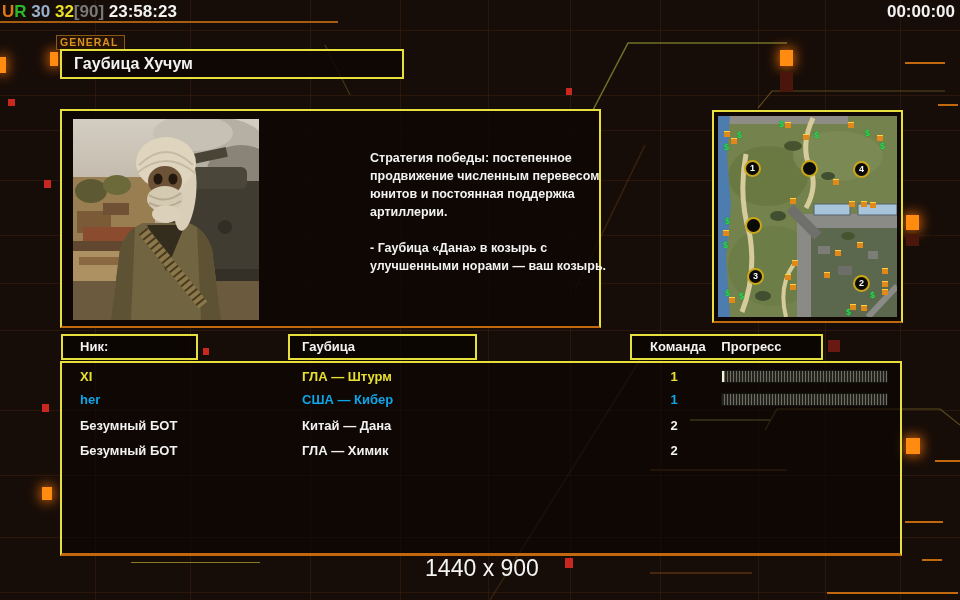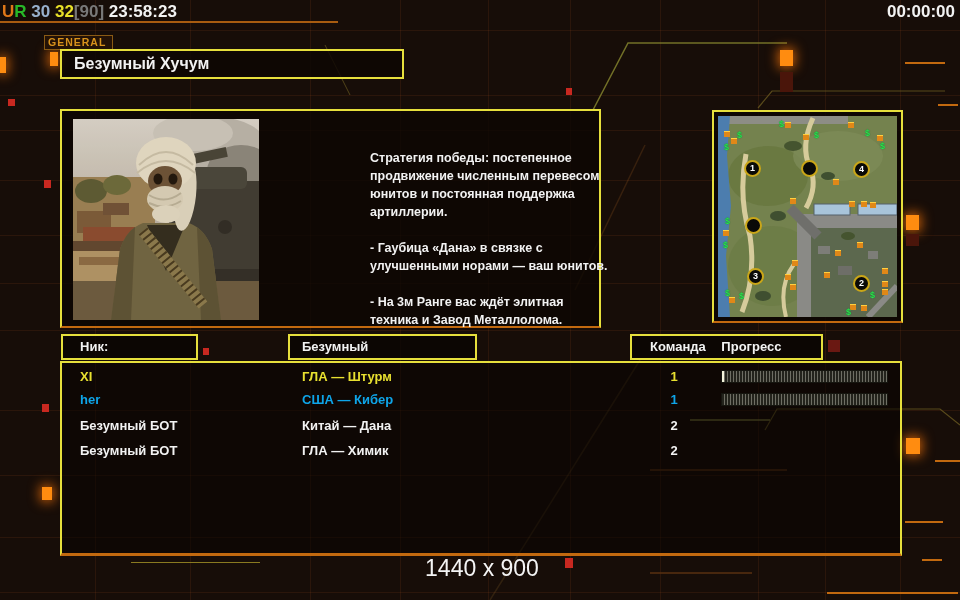--- a/index.html
+++ b/index.html
@@ -11,21 +11,21 @@
   .grid-h{position:absolute;left:0;width:960px;height:1px;background:rgba(225,110,40,.10);}
   .glow-sq{position:absolute;background:#ff8c10;box-shadow:0 0 12px 2px rgba(255,120,10,.75);}
   .dim-sq{position:absolute;background:#4a150a;}
   .red-sq{position:absolute;background:#c82820;}
   .o-dash{position:absolute;background:#c2690f;height:2px;}
   
   .perf{font-size:17px;font-weight:bold;letter-spacing:0px;white-space:pre;}
   .match-time{font-size:17px;font-weight:bold;color:#f2f2f2;}
   .perf-underline{position:absolute;left:0;top:21px;width:338px;height:2px;background:#a85c10;}
   
-  .gen-tab{left:44px;top:35px;width:64px;height:13px;background:#241206;border:1px solid #8a5a14;
+  .gen-tab{left:56px;top:35px;width:64px;height:13px;background:#241206;border:1px solid #8a5a14;
            color:#d8921c;font-size:10.5px;font-weight:bold;letter-spacing:1px;line-height:13px;padding-left:3px;}
   .title-box{left:60px;top:49px;width:328px;height:26px;border:2px solid #e6df3c;background:rgba(12,6,2,.82);
              color:#f2f2f2;font-size:16px;font-weight:bold;line-height:26px;padding-left:12px;}
   
   .info-panel{left:60px;top:109px;width:537px;height:215px;background:rgba(12,6,2,.78);
               border:2px solid #e6df3c;border-bottom:2px solid #c2690f;}
   .portrait{position:absolute;left:11px;top:8px;width:186px;height:201px;overflow:hidden;}
   .briefing{position:absolute;left:308px;top:38px;width:242px;color:#f2f2f2;
             font-size:12.5px;font-weight:bold;line-height:18px;}
   .briefing p{margin:0 0 18px 0;}
@@ -120,21 +120,21 @@
   <div class="o-dash" style="left:905px;top:521px;width:38px;"></div>
   <div class="o-dash" style="left:922px;top:559px;width:20px;"></div>
   <div class="o-dash" style="left:827px;top:592px;width:131px;"></div>
   <div class="faint-line"></div>
 
   <div class="abs perf" style="left:2px;top:2px;"><span style="color: rgb(224, 120, 24);">U</span><span style="color: rgb(40, 184, 40);">R</span><span style="color: rgb(152, 176, 204); text-align: right;"> 30</span><span style="color: rgb(232, 224, 40);"> 32</span><span style="color: rgb(120, 120, 120);">[90]</span><span style="color: rgb(242, 242, 242);"> 23:58:23</span></div>
   <div class="perf-underline"></div>
   <div class="abs match-time" style="right:5px;top:2px;">00:00:00</div>
 
   <div class="abs gen-tab">GENERAL</div>
-  <div class="abs title-box">Безумный Хучум</div>
+  <div class="abs title-box">Гаубица Хучум</div>
 
   <div class="abs info-panel">
     <div class="portrait">
       <svg width="186" height="201" viewBox="0 0 186 201">
         <defs>
           <linearGradient id="sky" x1="0" y1="0" x2="0" y2="1">
             <stop offset="0" stop-color="#d8d4cc"></stop>
               <stop offset="1" stop-color="#a09486"></stop>
           </linearGradient>
         </defs>
@@ -177,22 +177,21 @@
         <ellipse cx="100" cy="60" rx="4.5" ry="5.5" fill="#1c140c"></ellipse>
         <ellipse cx="92" cy="80" rx="18" ry="13" fill="#d8d0ba"></ellipse>
         <path d="M76,76 Q92,86 108,74" fill="none" stroke="#b8b09a" stroke-width="2"></path>
         <path d="M76,84 Q92,92 108,82" fill="none" stroke="#b8b09a" stroke-width="2"></path>
         <ellipse cx="93" cy="95" rx="14" ry="9" fill="#e0d8c4"></ellipse>
         <rect width="186" height="201" fill="#a06020" opacity="0.06"></rect>
       </svg>
     </div>
     <div class="briefing">
       <p>Стратегия победы: постепенное продвижение численным перевесом юнитов и постоянная поддержка артиллерии.</p>
-      <p>- Гаубица «Дана» в связке с улучшенными норами — ваш юнитов.</p>
-      <p>- На 3м Ранге вас ждёт элитная техника и Завод Металлолома.</p>
+      <p>- Гаубица «Дана» в козырь с улучшенными норами — ваш козырь.</p>
     </div>
   </div>
 
   <div class="abs map-panel">
     <div class="map-inner">
       <svg width="179" height="201" viewBox="0 0 179 201">
         <rect width="179" height="201" fill="#74824e"></rect>
         <ellipse cx="50" cy="60" rx="40" ry="30" fill="#68773f" opacity=".8"></ellipse>
         <ellipse cx="120" cy="40" rx="45" ry="25" fill="#7d8b57" opacity=".8"></ellipse>
         <ellipse cx="55" cy="150" rx="45" ry="40" fill="#6b7a45" opacity=".7"></ellipse>
@@ -260,21 +259,21 @@
           <div class="map-money" style="left: 86.5922%; top: 89.5522%;">$</div>
           <div class="map-money" style="left: 73.1844%; top: 98.01%;">$</div>
         </div>
     </div>
   </div>
 
   <div class="hdr-box" style="left:61px;width:133px;">
     <span style="padding-left:17px;text-align:center;">Ник:</span>
   </div>
   <div class="hdr-box" style="left:288px;width:185px;">
-    <span style="padding-left:12px;">Безумный</span>
+    <span style="padding-left:12px;">Гаубица</span>
   </div>
   <div class="hdr-box" style="left:630px;width:189px;">
     <span style="padding-left:18px;">Команда</span>
     <span style="padding-left:12px;">Прогресс</span>
   </div>
 
   <div class="abs table-box">
       <div class="row" style="top: 5px; color: rgb(232, 224, 48);">
         <span class="c-nick">XI</span>
         <span class="c-general">ГЛА — Штурм</span>

